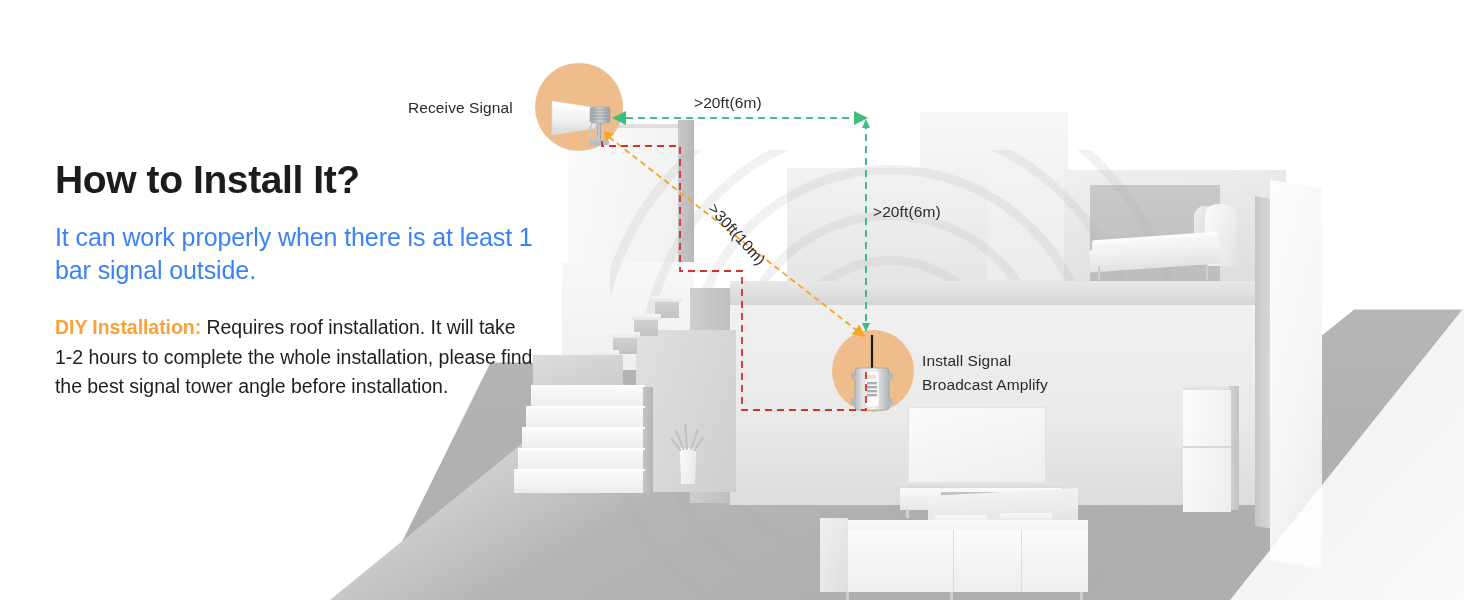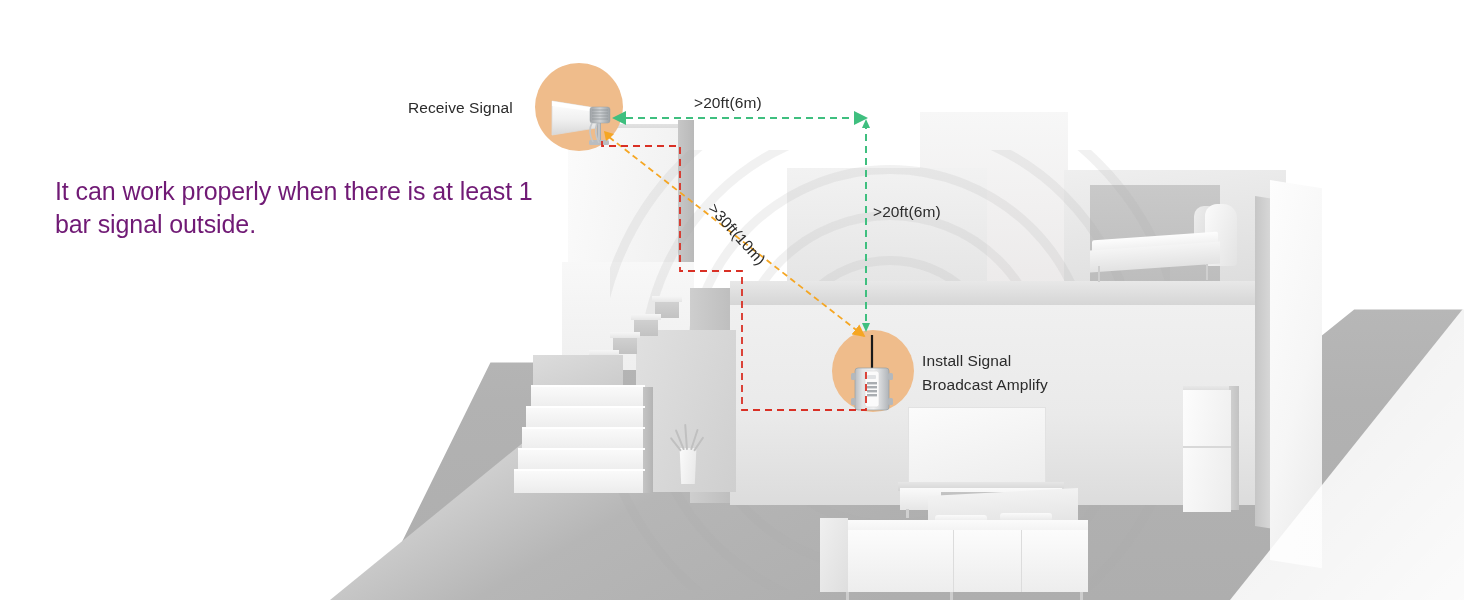--- a/index.html
+++ b/index.html
@@ -196,21 +196,21 @@
     white-space:nowrap;
   }
 
   
   #copy{position:absolute;left:55px;top:160px;width:480px;}
   #headline{
     font-size:39px;font-weight:bold;color:#1c1c1c;margin:0 0 20px 0;
     letter-spacing:-.4px;line-height:1.05;
   }
   #sub{
-    font-size:25px;color:#701a75;line-height:1.32;margin:15px 0 26px 0;
+    font-size:25px;color:#3b82f6;line-height:1.32;margin:15px 0 26px 0;
     letter-spacing:-.1px;
   }
   #para{
     font-size:19.5px;color:#1f1f1f;line-height:1.52;margin:0;letter-spacing:-.05px;
   }
   #diy-label{font-weight:bold;}
 </style>
 </head>
 <body>
 
@@ -406,16 +406,18 @@
     <div class="anno-text" style="left:873px;top:203px;">&gt;20ft(6m)</div>
 
     <div class="anno-text" style="left:718px;top:200px;transform:rotate(48deg);transform-origin:left top;">&gt;30ft(10m)</div>
 
     <div class="anno-text" style="left:922px;top:352px;">Install Signal</div>
 
     <div class="anno-text" style="left:922px;top:376px;">Broadcast Amplify</div>
   </div>
 
   <div id="copy">
+    <h1 id="headline">How to Install It?</h1>
     <p id="sub">It can work properly when there is at least 1 bar signal outside.</p>
+    <p id="para"><span id="diy-label" style="color: rgb(249, 161, 58);">DIY Installation:</span><span id="diy-body"> Requires roof installation. It will take 1-2 hours to complete the whole installation, please find the best signal tower angle before installation.</span></p>
   </div>
 
 </div>
 
 </body></html>

